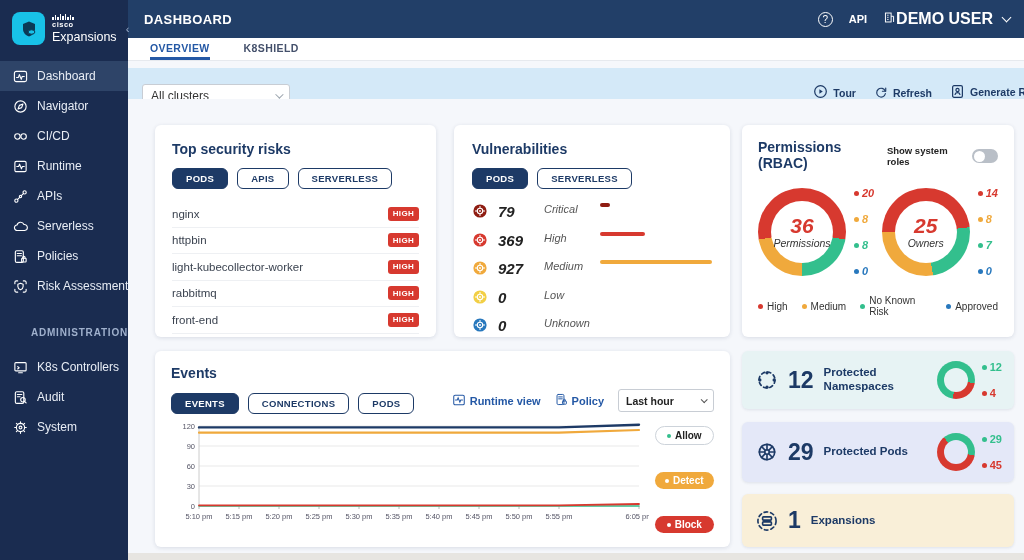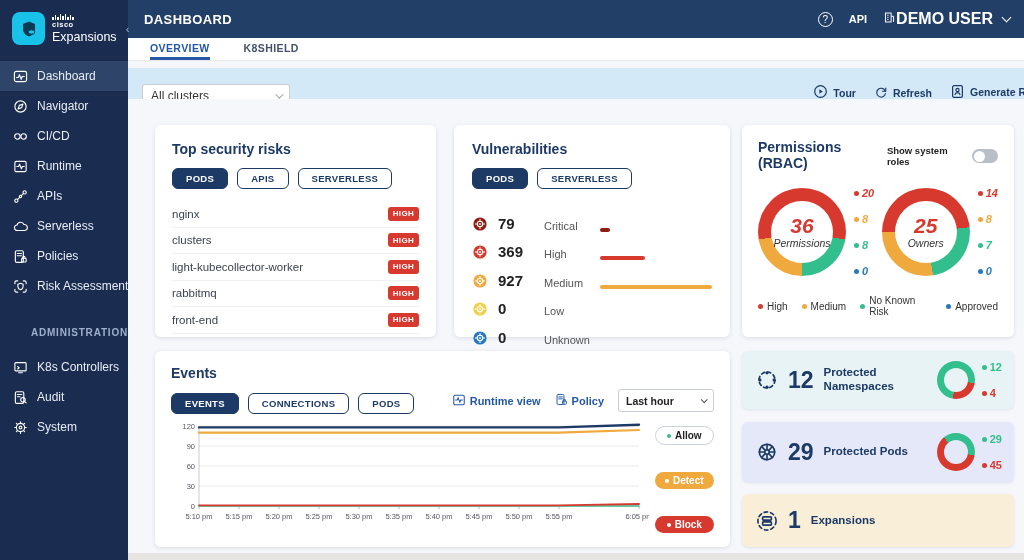--- a/index.html
+++ b/index.html
@@ -62,21 +62,21 @@
 
   
   #card-risks { left:27px; top:26px; width:281px; height:212px; padding:16px 17px 0; }
   .risk-rows { margin-top:12px; }
   .risk-row { display:flex; align-items:center; justify-content:space-between; height:26.5px; border-bottom:1px solid #eef0f3; font-size:11.5px; color:#3b4350; cursor:pointer; }
   .sev-badge { background:#d7392f; color:#fff; font-size:8px; font-weight:bold; border-radius:3px; padding:2.5px 5px; letter-spacing:.3px; }
 
   
   #card-vulns { left:326px; top:26px; width:276px; height:212px; padding:16px 18px 0; }
   .vuln-rows { margin-top:14px; }
-  .vuln-row { display:flex; align-items:flex-end; height:28.5px; }
+  .vuln-row { display:flex; align-items:flex-start; height:28.5px;font-style:italic; }
   .vuln-ico { width:16px; height:16px; flex:none; }
   .vuln-count { width:46px; font-size:15px; font-weight:bold; color:#222; margin-left:10px; }
   .vuln-label { width:56px; font-size:11px; color:#555; }
   .vuln-bar-wrap { flex:1; }
   .vuln-bar { height:4px; border-radius:2px; }
 
   
   #card-perms { left:614px; top:26px; width:272px; height:212px; padding:14px 16px 0; }
   .perm-head { display:flex; align-items:center; justify-content:space-between; }
   .toggle-wrap { display:flex; align-items:center; gap:6px; font-size:9.5px; font-weight:bold; color:#222; margin-top:2px; }
@@ -331,21 +331,21 @@
         <span class="pill active">PODS</span>
         <span class="pill">APIS</span>
         <span class="pill">SERVERLESS</span>
       </div>
     <div class="risk-rows" id="risk-rows">
         <div class="risk-row">
           <span>nginx</span>
           <span class="sev-badge">HIGH</span>
         </div>
         <div class="risk-row">
-          <span>clusters</span>
+          <span>httpbin</span>
           <span class="sev-badge">HIGH</span>
         </div>
         <div class="risk-row">
           <span>light-kubecollector-worker</span>
           <span class="sev-badge">HIGH</span>
         </div>
         <div class="risk-row">
           <span>rabbitmq</span>
           <span class="sev-badge">HIGH</span>
         </div>

